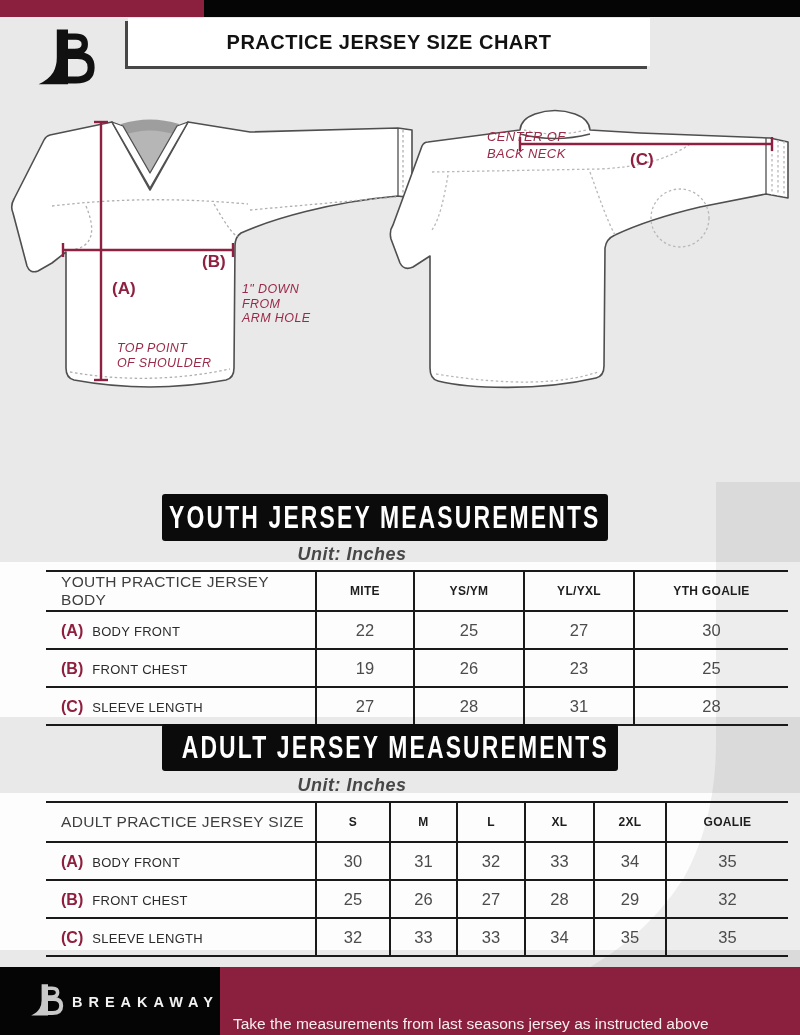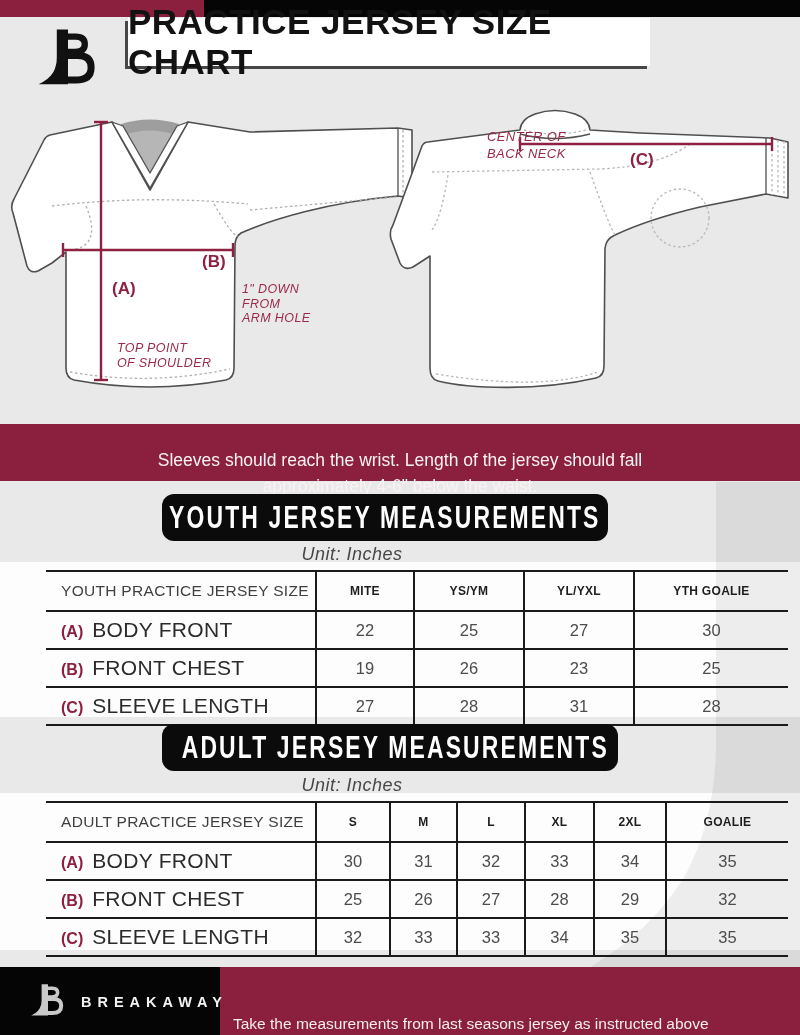--- a/index.html
+++ b/index.html
@@ -6,62 +6,62 @@
   body{font-family:"Liberation Sans",sans-serif;background:#cfcfd2;}
   .page{position:relative;width:800px;height:1035px;margin:0 auto;background:#e9e9ea;overflow:hidden;}
   .abs{position:absolute;}
   .pre{white-space:pre-line;margin-top:40px;}
 
   
   .strip-maroon{left:0;top:0;width:204px;height:17px;background:#8b1f3e;}
   .strip-black{left:204px;top:0;width:596px;height:17px;background:#050505;}
   .title-box{left:128px;top:18px;width:522px;height:48px;background:#fff;box-shadow:-3px 3px 0 #474747;
              display:flex;align-items:center;justify-content:center;z-index:4;}
-  .title-box h1{margin:0;font-size:35px;font-weight:700;letter-spacing:.5px;color:#121212;}
+  .title-box h1{margin:0;font-size:20px;font-weight:700;letter-spacing:.5px;color:#121212;}
   .year-box{left:650px;top:19px;width:150px;height:47px;background:#8b1f3e;display:flex;align-items:center;justify-content:center;z-index:4;}
   .year-box span{color:#f7eff2;font-size:22px;font-weight:700;letter-spacing:2.5px;display:inline-block;transform:scale(.9,1.15);}
   .logo-top{left:26px;top:22px;width:70px;height:74px;z-index:4;}
 
   
   .diagram-svg{left:0;top:80px;z-index:3;}
   .meas-key{color:#8e2042;font-weight:700;font-size:17px;z-index:4;}
   .meas-note{color:#9b2a49;font-style:italic;font-size:12.5px;line-height:14.5px;letter-spacing:.4px;z-index:4;}
 
   
   .notice{left:0;top:424px;width:800px;height:57px;background:#8b1f3e;display:flex;align-items:center;justify-content:center;z-index:3;}
   .notice div{color:#faf2f4;font-size:17.5px;line-height:26px;text-align:center;}
 
   
-  .sec-banner{left:162px;top:0;width:446px;height:47px;background:#0b0b0b;border-radius:12px;
+  .sec-banner{left:162px;top:0;width:446px;height:47px;background:#0b0b0b;border-radius:3px;
               display:flex;align-items:center;justify-content:center;z-index:3;}
   .sec-banner span{color:#fff;font-size:27px;font-weight:700;letter-spacing:2.5px;display:inline-block;transform:scale(.85,1.18);white-space:nowrap;}
-  .unit{left:0;width:704px;text-align:center;font-style:italic;font-size:18px;font-weight:400;color:#474747;z-index:3;letter-spacing:.5px;}
+  .unit{left:0;width:704px;text-align:center;font-style:italic;font-size:18px;font-weight:700;color:#474747;z-index:3;letter-spacing:.5px;}
 
   
   .band{left:0;width:800px;background:#fdfdfd;z-index:1;}
 
   
   .watermark{left:430px;top:430px;width:650px;height:650px;z-index:2;pointer-events:none;color:rgba(70,70,70,.085);}
 
   
   table.meas{position:absolute;left:46px;border-collapse:collapse;table-layout:fixed;width:742px;z-index:3;background:transparent;}
   table.meas th,table.meas td{border:2px solid #1a1a1a;border-left-width:2px;padding:0;text-align:center;vertical-align:middle;}
   table.meas th:first-child,table.meas td:first-child{border-left:none;text-align:left;padding-left:15px;}
   table.meas th:last-child,table.meas td:last-child{border-right:none;margin-left:48px;}
   table.meas thead th{height:38px;font-size:12px;font-weight:700;color:#1e1e1e;letter-spacing:.3px;}
   table.meas thead th.labelcol{font-weight:400;font-size:15.5px;color:#3f3f3f;}
   table.meas tbody td{height:36px;font-size:16.5px;font-weight:400;color:#4c4c4c;}
   table.meas td .key{color:#8e1f3f;font-weight:700;font-size:16px;margin-right:9px;}
-  table.meas td .lbl{color:#2b2b2b;font-size:21px;letter-spacing:.3px;}
+  table.meas td .lbl{color:#2b2b2b;font-size:13px;letter-spacing:.3px;}
 
   
   .footer-black{left:0;top:967px;width:220px;height:68px;background:#050505;z-index:4;}
   .footer-maroon{left:220px;top:967px;width:580px;height:68px;background:#8b1f3e;z-index:4;}
   .footer-logo{left:24px;top:978px;width:40px;height:46px;z-index:5;}
-  .footer-brand{left:72px;top:994px;color:#f2f2f2;font-size:14.5px;font-weight:700;letter-spacing:6px;z-index:5;margin-left:9px;}
+  .footer-brand{left:72px;top:994px;color:#f2f2f2;font-size:14.5px;font-weight:700;letter-spacing:6px;z-index:5;}
   .footer-note{left:233px;top:973px;width:560px;color:#f6edef;font-size:15.5px;line-height:21.3px;z-index:5;}
 </style>
 </head>
 <body>
 
 <div class="page">
 
   <div class="abs strip-maroon"></div>
   <div class="abs strip-black"></div>
 
@@ -140,43 +140,39 @@
   <div class="abs meas-note pre" style="left:117px;top:301px;">TOP POINT
 OF SHOULDER</div>
   <div class="abs meas-key" style="left:202px;top:252px;">(B)</div>
   <div class="abs meas-note pre" style="left:242px;top:242px;">1" DOWN
 FROM
 ARM HOLE</div>
   <div class="abs meas-key" style="left:630px;top:150px;">(C)</div>
   <div class="abs meas-note pre" style="left:487px;top:88px;font-size:13px;line-height:17px;">CENTER OF
 BACK NECK</div>
 
-  <div class="abs notice">
-    <div class="pre">Sleeves should reach the wrist. Length of the jersey should fall
-approximately 4-6" below the waist.</div>
-  </div>
 
   <div class="abs band" style="top:562px;height:155px;"></div>
   <div class="abs band" style="top:793px;height:157px;"></div>
 
   <div class="abs sec-banner" style="top:494px;">
     <span>YOUTH JERSEY MEASUREMENTS</span>
   </div>
   <div class="abs unit" style="top:544px;">Unit: Inches</div>
   <table class="meas" style="top:570px;">
       <colgroup>
         <col style="width: 270px;">
         <col style="width: 98px;">
         <col style="width: 110px;">
         <col style="width: 110px;">
         <col style="width: 154px;">
       </colgroup>
     <thead>
         <tr>
-          <th class="labelcol">YOUTH PRACTICE JERSEY SIZE</th>
+          <th class="labelcol">YOUTH PRACTICE JERSEY BODY</th>
           <th>MITE</th>
           <th>YS/YM</th>
           <th>YL/YXL</th>
           <th>YTH GOALIE</th>
         </tr>
       </thead>
     <tbody>
         <tr>
           <td><span class="key">(A)</span><span class="lbl">BODY FRONT</span></td>
           <td>22</td>

